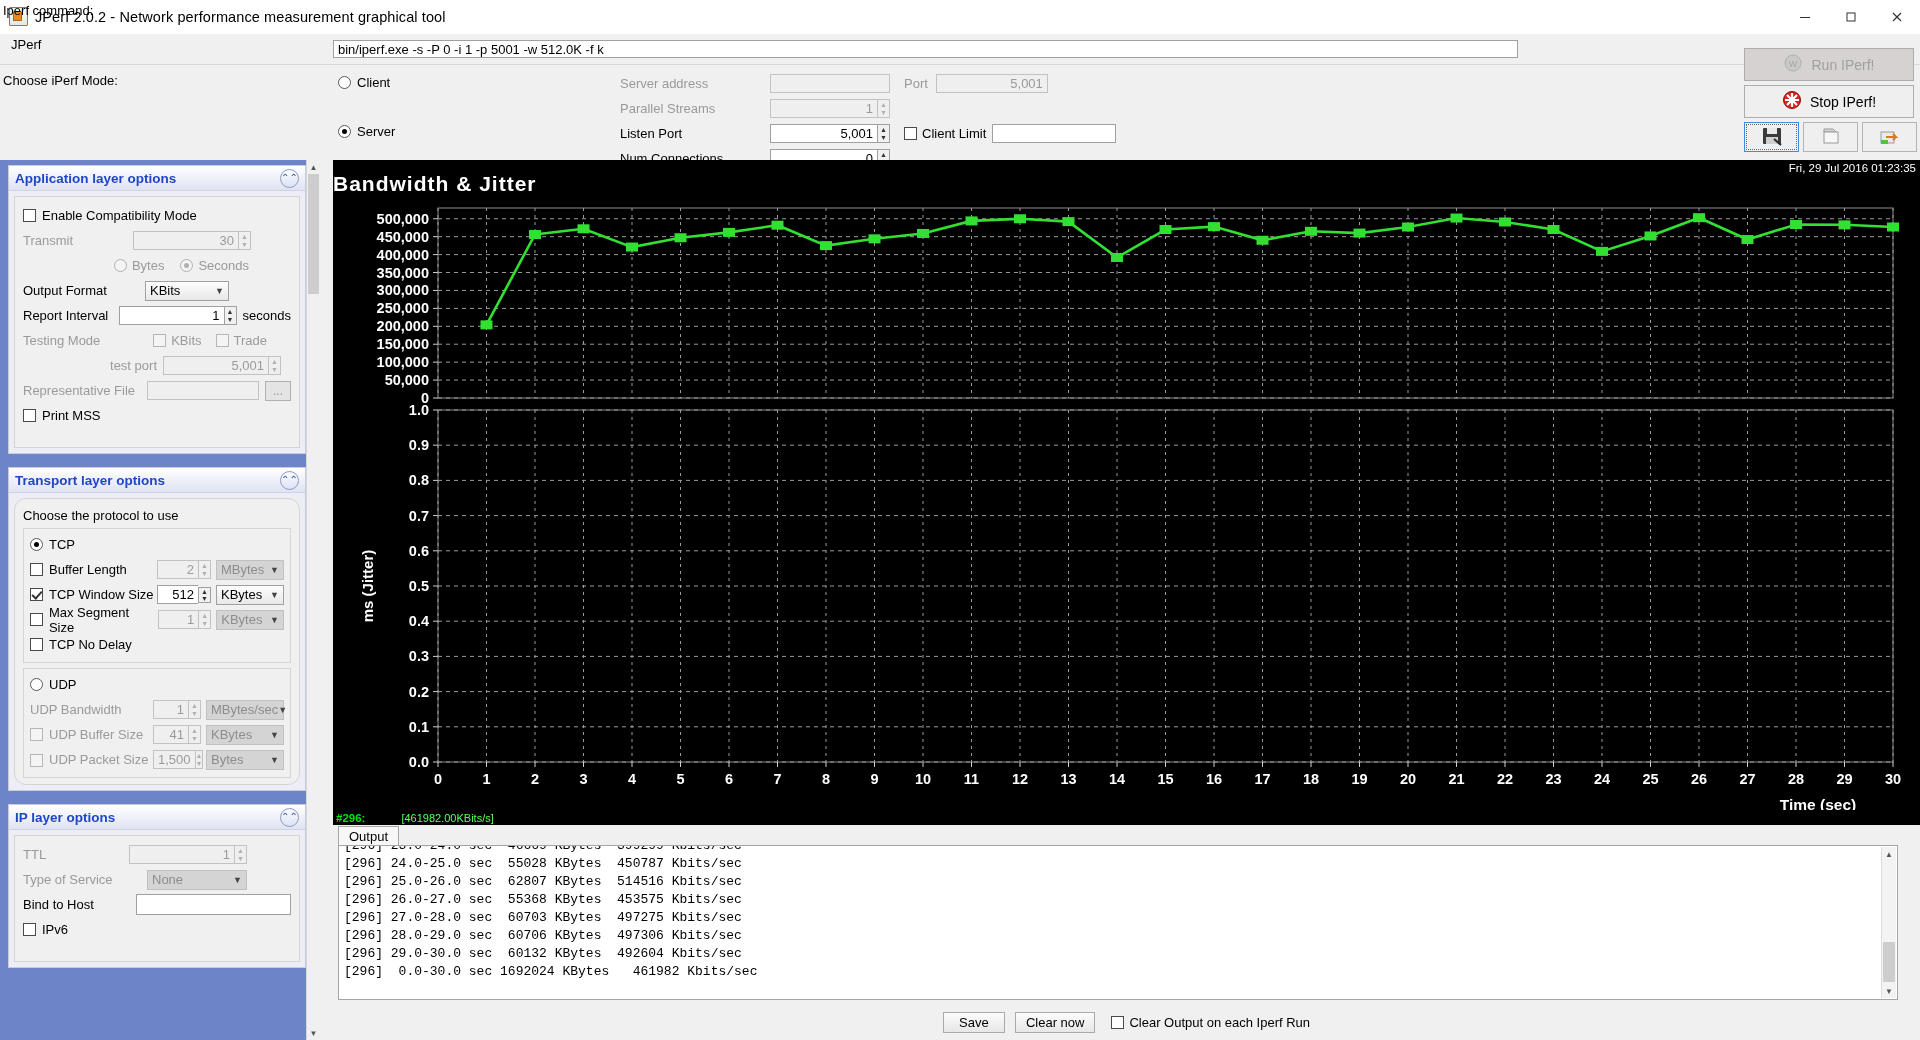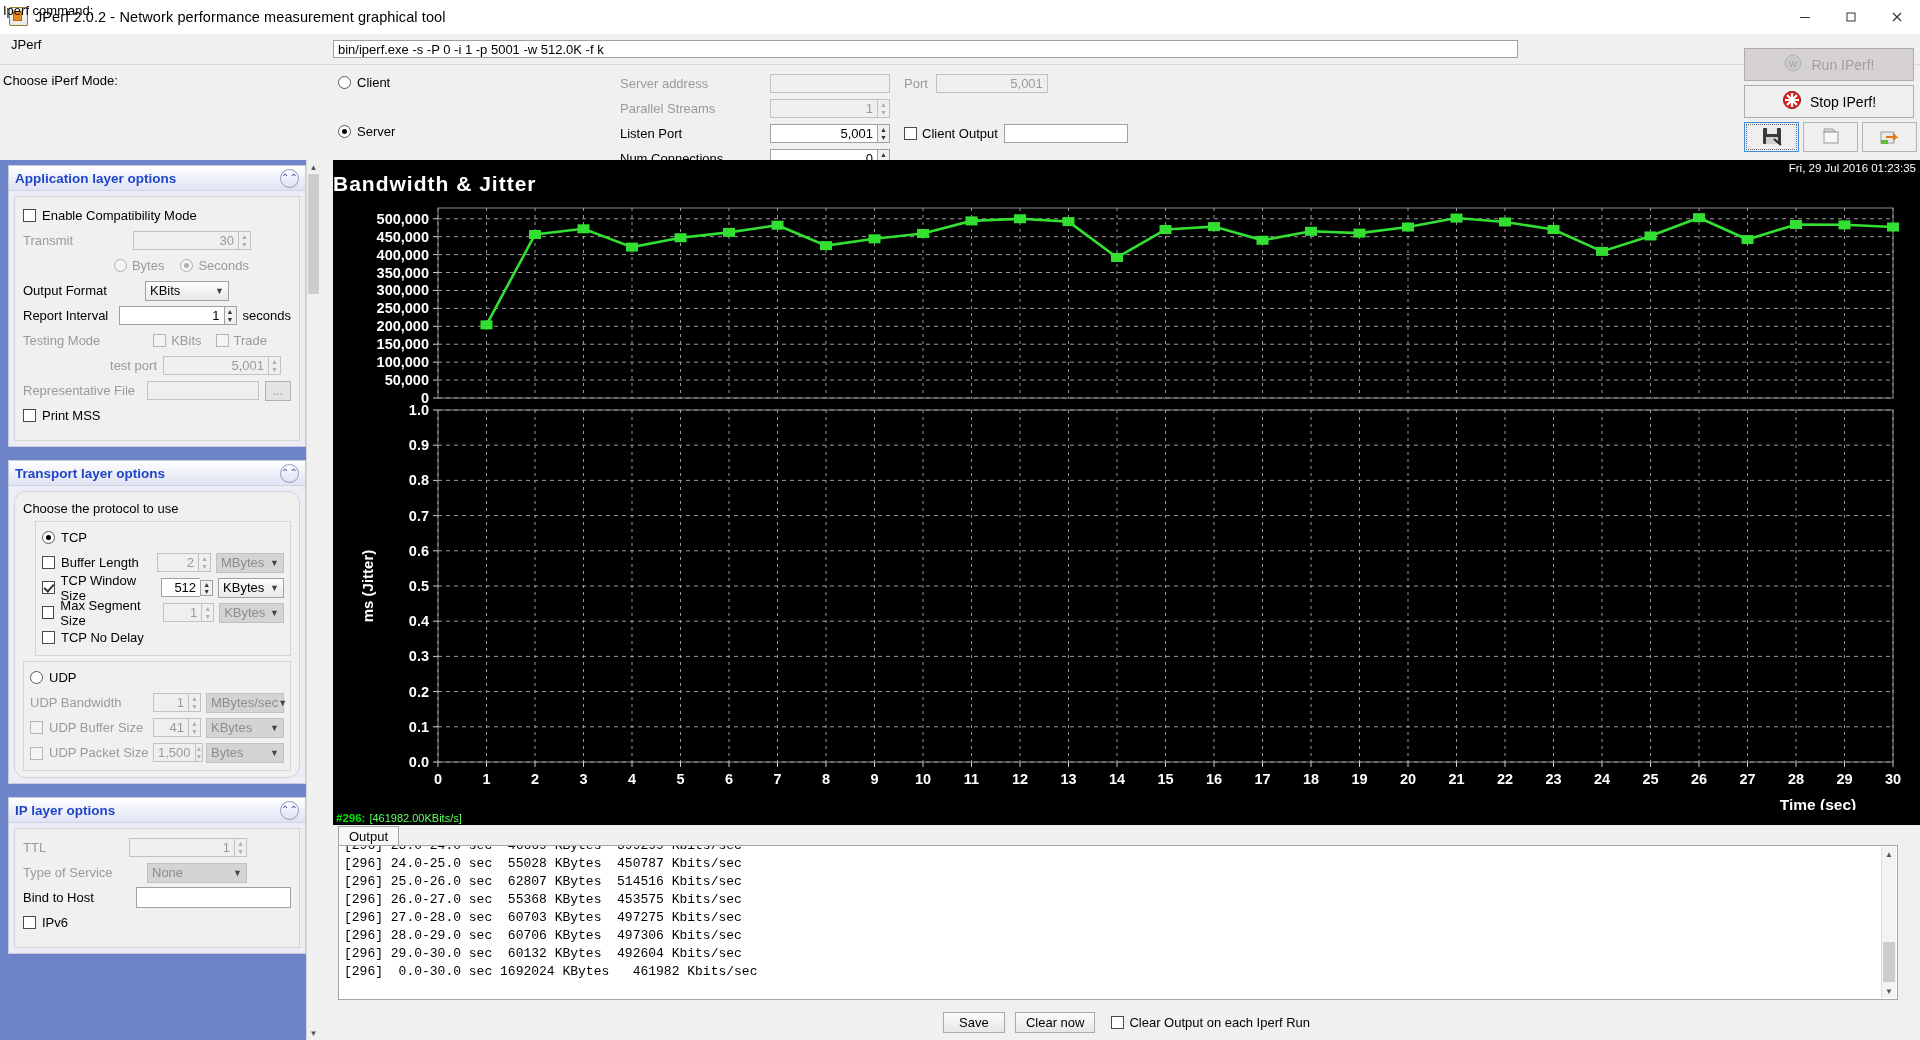--- a/index.html
+++ b/index.html
@@ -70,21 +70,21 @@
   
   .leftpanel{position:absolute;left:0;top:160px;width:320px;height:880px;background:#6e84c8;overflow:hidden;}
   .leftinner{position:absolute;left:8px;top:5px;width:298px;}
   .group{background:#edeef5;border:1px solid #c8cbe0;margin-bottom:13px;}
   .gheader{height:24px;background:linear-gradient(#ffffff,#dfe3f2);display:flex;align-items:center;
            padding:0 6px;border-bottom:1px solid #cfd3e6;}
   .gtitle{color:#2046c8;font-weight:bold;font-size:13.5px;}
   .gcollapse{margin-left:auto;width:17px;height:17px;border-radius:50%;border:1px solid #8e9ac4;
              background:linear-gradient(#fbfcff,#dde3f3);display:flex;align-items:center;justify-content:center;
              font-size:10px;color:#3a4d8f;line-height:1;}
-  .gbody{background:#f0f0f0;margin:5px;border:1px solid #d4d4d4;padding:6px 8px 12px 8px;}
+  .gbody{background:#f0f0f0;margin:5px;border:1px solid #d4d4d4;padding:6px 8px 19px 8px;}
   .row{display:flex;align-items:center;height:25px;font-size:13px;}
   .row .lab{color:#000;}
   .row .lab.dis{color:#9a9a9a;}
   .sp{flex:1;}
   .sel{height:20px;border:1px solid #a0a0a0;background:linear-gradient(#fdfdfd,#e8e8e8);display:flex;align-items:center;
        padding:0 4px;font-size:13px;box-sizing:border-box;}
   .sel.dis{background:#d4d4d4;border-color:#c0c0c0;color:#8d8d8d;}
   .sel .car{margin-left:auto;font-size:9px;color:#444;}
   .btnsm{height:20px;min-width:26px;border:1px solid #b0b0b0;background:#e4e4e4;display:flex;align-items:center;
          justify-content:center;font-size:12px;color:#999;box-sizing:border-box;}
@@ -92,21 +92,21 @@
   .vscroll .arrow{height:14px;display:flex;align-items:center;justify-content:center;font-size:8px;color:#555;}
   .vscroll .arrow.bot{position:absolute;bottom:0;left:0;right:0;}
   .vscroll .thumb{position:absolute;top:14px;left:1px;right:1px;height:120px;background:#cdcdcd;}
 
   
   .chartwrap{position:absolute;left:333px;top:160px;width:1587px;height:650px;background:#000;}
   .chart-date{position:absolute;right:4px;top:2px;color:#fff;font-size:11.5px;}
   .chart-title{position:absolute;left:0;right:0;top:12px;text-align:left;color:#fff;font-weight:bold;
                font-size:21px;letter-spacing:1px;}
   .statusbar{position:absolute;left:333px;top:810px;width:1587px;height:15px;background:#000;display:flex;
-             align-items:center;font-size:11.5px;font-family:"Liberation Sans",sans-serif;}
+             align-items:center;font-size:11.5px;font-family:"Liberation Sans",sans-serif;gap:32px;}
   .st-num{color:#00e000;font-weight:bold;margin-left:3px;}
   .st-val{color:#5cff5c;margin-left:4px;font-size:11px;}
 
   
   .outwrap{position:absolute;left:333px;top:825px;width:1587px;height:215px;background:#f0f0f0;}
   .tabstrip{height:20px;display:flex;align-items:flex-end;padding-left:5px;}
   .tab{height:18px;border:1px solid #a5a5a5;border-bottom:none;background:#f7f7f7;padding:0 10px;display:flex;
        align-items:center;font-size:13px;}
   .outbox{position:absolute;left:5px;top:20px;width:1560px;height:155px;background:#fff;border:1px solid #a5a5a5;
           box-sizing:border-box;overflow:hidden;}
@@ -189,21 +189,21 @@
     <span class="plabel">Listen Port</span>
     <span class="spin">
       <span class="txtbox" style="width:107px;">5,001</span>
       <span class="spinbtns">
           <span>▲</span>
           <span>▼</span>
         </span>
     </span>
     <span style="display:flex;align-items:center;gap:5px;margin-left:14px;">
       <span class="chk"></span>
-      <span>Client Output</span>
+      <span>Client Limit</span>
     </span>
     <span class="txtbox" style="width:124px;margin-left:6px;"></span>
   </div>
 
   <div class="prow" style="left:620px;top:149px;">
     <span class="plabel">Num Connections</span>
     <span class="spin">
       <span class="txtbox" style="width:107px;">0</span>
       <span class="spinbtns">
           <span>▲</span>
@@ -360,21 +360,21 @@
 
       <div class="group">
         <div class="gheader">
           <span class="gtitle">Transport layer options</span>
           <span class="gcollapse">⌃⌃</span>
         </div>
         <div class="gbody" style="padding:4px 8px 6px 8px;border-radius:12px;">
           <div class="row">
             <span class="lab">Choose the protocol to use</span>
           </div>
-          <div style="border:1px solid #d4d4d4;padding:3px 6px 5px 6px;margin-bottom:5px;margin-left:12px;">
+          <div style="border:1px solid #d4d4d4;padding:3px 6px 5px 6px;margin-bottom:5px;">
             <div class="row">
               <span style="display:flex;align-items:center;gap:6px;">
                 <span class="radio on"></span>
                 <span class="lab">TCP</span>
               </span>
             </div>
             <div class="row">
               <span style="display:flex;align-items:center;gap:6px;">
                 <span class="chk"></span>
                 <span class="lab">Buffer Length</span>

